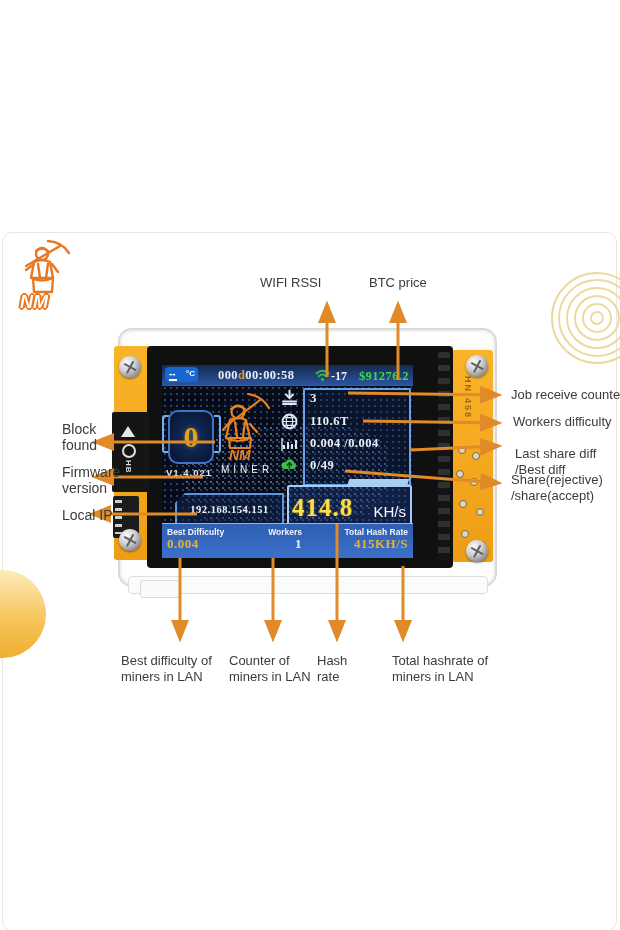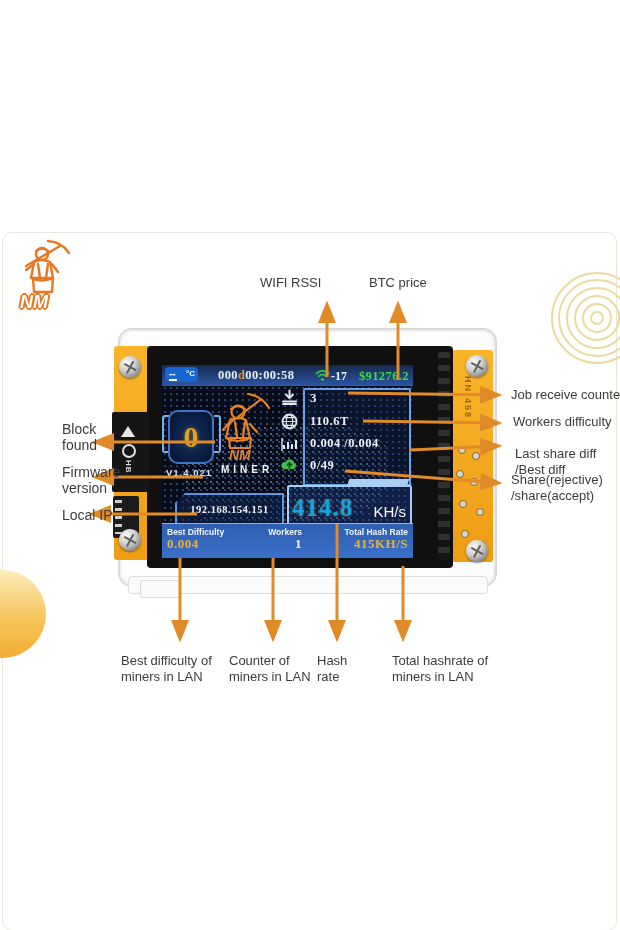--- a/index.html
+++ b/index.html
@@ -60,33 +60,33 @@
   .price{position:absolute;right:4px;top:3.5px;font-size:12.5px;color:#3bd94b;letter-spacing:.4px}
   .block-frame{position:absolute;left:6px;top:45px;width:42px;height:50px;border:2px solid #3f74cc;border-radius:10px;
       background:radial-gradient(ellipse at center,#13306b 0%,#0a1834 85%);
       display:flex;align-items:center;justify-content:center}
   .block-zero{font-size:30px;color:#dfa41f;letter-spacing:0;text-shadow:0 0 4px rgba(220,160,30,.5)}
   .brk{position:absolute;top:50px;width:5px;height:34px;border:2px solid #79aee8}
   .brk.l{left:0;border-right:none;border-radius:3px 0 0 3px}
   .brk.r{left:52px;border-left:none;border-radius:0 3px 3px 0}
   .fw{position:absolute;left:4px;top:102px;font-size:9.5px;font-weight:bold;letter-spacing:1px;color:#dde6f2}
   .nm{position:absolute;left:67px;top:82px;font-size:14px;font-weight:800;font-style:italic;color:#e8821e}
-  .miner-word{position:absolute;left:59px;top:99px;font-size:10px;font-weight:bold;letter-spacing:4px;color:#f2f5fa}
+  .miner-word{position:absolute;left:59px;top:99px;font-size:10px;font-weight:normal;letter-spacing:4px;color:#f2f5fa}
   .panel{position:absolute;left:141px;top:23px;width:104px;height:94px;border:2px solid #69a1e6;border-radius:2px;
       background:rgba(20,45,100,.25)}
   .pv{position:absolute;left:148px;font-size:12.5px;color:#e9eef7;letter-spacing:.5px}
   .ic{position:absolute;left:119px;width:17px;height:17px}
   .ip-box{position:absolute;left:13px;top:128px;width:105px;height:29px;border:2px solid #5d96dd;
       background:rgba(18,40,90,.45);clip-path:polygon(10px 0,100% 0,100% 100%,0 100%,0 10px);
       display:flex;align-items:center;justify-content:center}
   .ip-txt{font-size:10.5px;letter-spacing:.5px;color:#eef2f8}
   .hash-tab{position:absolute;left:186px;top:114px;width:60px;height:8px;background:#a9cef2;transform:skewX(-18deg)}
   .hash-box{position:absolute;left:125px;top:120px;width:121px;height:36px;border:2px solid #a8cdf4;border-radius:2px;
       background:rgba(35,70,150,.35)}
-  .hash-val{position:absolute;left:3px;bottom:1px;font-size:25px;color:#0ea5e9;letter-spacing:1px;text-shadow:0 0 3px rgba(224,162,38,.45)}
+  .hash-val{position:absolute;left:3px;bottom:1px;font-size:25px;color:#fde047;letter-spacing:1px;text-shadow:0 0 3px rgba(224,162,38,.45)}
   .hash-unit{position:absolute;right:4px;bottom:3px;font-size:15px;font-weight:400;color:#f3f6fb}
   .footer{position:absolute;left:0;top:158px;width:251px;height:35px;
       background:linear-gradient(180deg,#2d5fb2 0%,#3c71c9 100%);border-top:1px solid #8ab8ee}
   .flabel{font-size:8.5px;font-weight:bold;color:#f0f4fa}
   .fval{font-size:13px;letter-spacing:.5px}
   .orange{color:#e8b23a} .white{color:#eef2f8}
   .fcol{position:absolute;top:3px;line-height:11px}
   svg{display:block}
 </style>
 </head>

